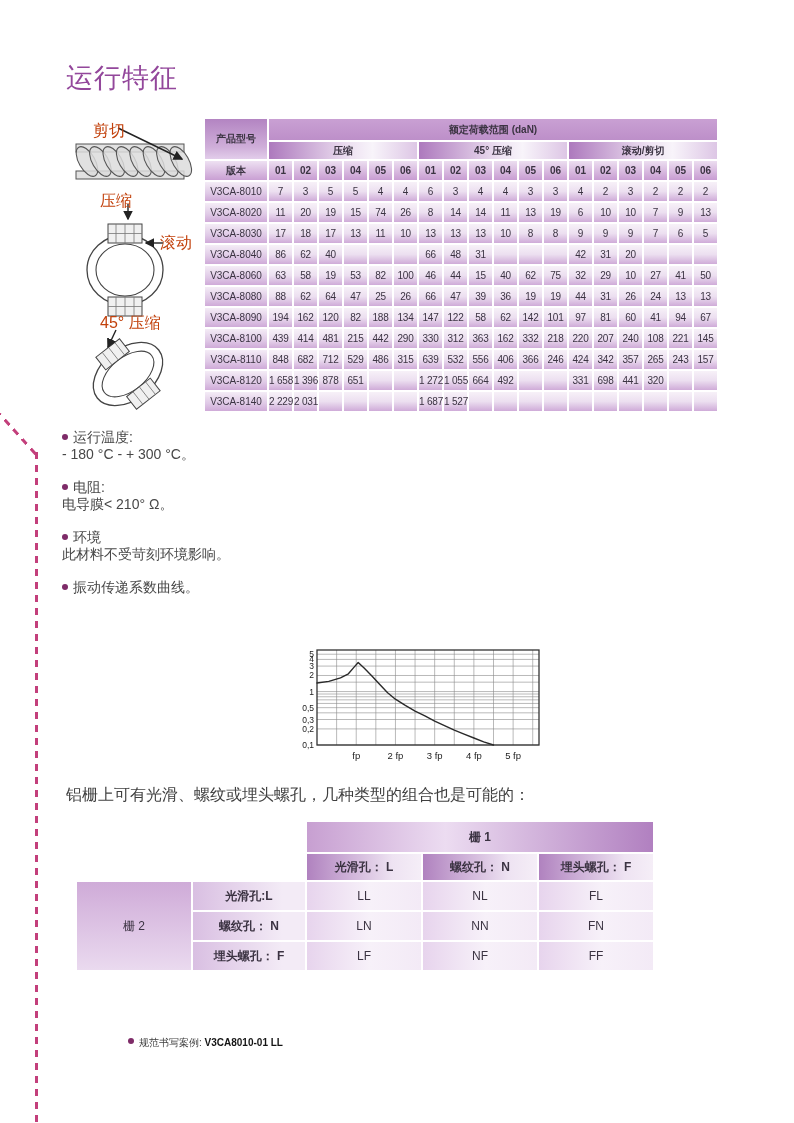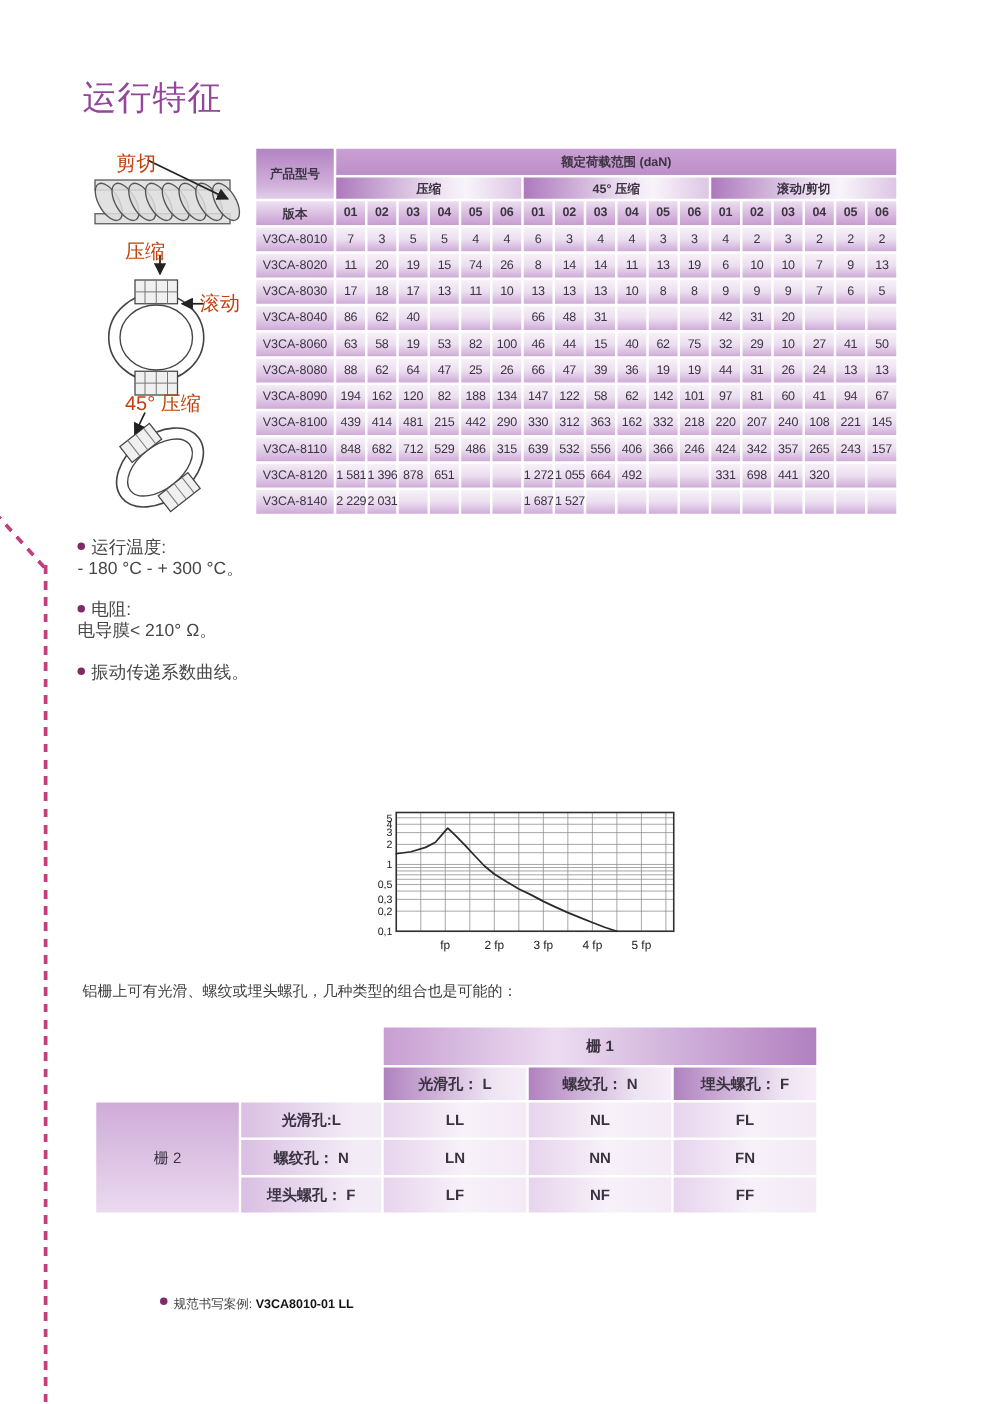--- a/index.html
+++ b/index.html
@@ -40,32 +40,32 @@
   
   #notes{position:absolute;left:62px;top:429px;width:430px}
   .note{margin-bottom:17px;font-size:14px;line-height:16.5px;color:#474747}
   .bullet{display:inline-block;width:6px;height:6px;border-radius:50%;background:#7e2b68;
           margin-right:5px;vertical-align:2px}
 
   
   #chart{position:absolute;left:293px;top:641px}
 
   
-  .intro{position:absolute;left:66px;top:785px;font-size:12px;color:#3f3f3f}
+  .intro{position:absolute;left:66px;top:785px;font-size:16px;color:#3f3f3f}
   #combo-table{position:absolute;left:75px;top:820px;border-collapse:separate;border-spacing:2px;
                table-layout:fixed;width:580px}
   #combo-table td{padding:0;text-align:center;vertical-align:middle;font-size:12px;color:#3b3342}
   tr.ct-r1{height:30px} tr.ct-r2{height:26px} tr.ct-data{height:28px}
   .ct-blank{background:none}
   .ct-grid1{background:linear-gradient(90deg,#c79fd1 0%,#ecdcf1 40%,#b180c0 100%);
             font-weight:bold;font-size:12.5px}
   .ct-sub{background:linear-gradient(90deg,#b082bf 0%,#eee3f2 75%,#f5eef7 100%);font-weight:bold}
   .ct-grid2{background:linear-gradient(180deg,#cfabd8 0%,#eadaef 100%);font-weight:normal;font-size:12.5px}
   .ct-rowhdr{background:linear-gradient(90deg,#d9bfe2 0%,#f3ebf6 80%);font-weight:bold}
-  .ct-cell{background:linear-gradient(90deg,#e7d4ed 0%,#f7f1f9 55%,#f3eaf6 100%);font-weight:bold}
+  .ct-cell{background:linear-gradient(90deg,#e7d4ed 0%,#f7f1f9 55%,#f3eaf6 100%);font-weight:normal}
 
   .footer-note{position:absolute;left:128px;top:1036px;font-size:10px;color:#3f3f3f}
   .footer-note b{color:#151515}
 </style>
 </head>
 <body>
 
 <div class="page">
 
   <h1 class="page-title">运行特征</h1>
@@ -378,21 +378,21 @@
           <td class="lt-num">246</td>
           <td class="lt-num">424</td>
           <td class="lt-num">342</td>
           <td class="lt-num">357</td>
           <td class="lt-num">265</td>
           <td class="lt-num">243</td>
           <td class="lt-num">157</td>
         </tr>
         <tr class="lt-data">
           <td class="lt-model">V3CA-8120</td>
-          <td class="lt-num">1 581</td>
+          <td class="lt-num">1 658</td>
           <td class="lt-num">1 396</td>
           <td class="lt-num">878</td>
           <td class="lt-num">651</td>
           <td class="lt-num"></td>
           <td class="lt-num"></td>
           <td class="lt-num">1 272</td>
           <td class="lt-num">1 055</td>
           <td class="lt-num">664</td>
           <td class="lt-num">492</td>
           <td class="lt-num"></td>
@@ -429,20 +429,24 @@
     </table>
 
   <div id="notes">
       <div class="note">
         <div><span class="bullet"></span><span>运行温度:</span></div>
         <div>- 180 °C - + 300 °C。</div>
       </div>
       <div class="note">
         <div><span class="bullet"></span><span>电阻:</span></div>
         <div>电导膜&lt; 210° Ω。</div>
+      </div>
+      <div class="note">
+        <div><span class="bullet"></span><span>环境</span></div>
+        <div>此材料不受苛刻环境影响。</div>
       </div>
       <div class="note">
         <div><span class="bullet"></span><span>振动传递系数曲线。</span></div>
       </div>
     </div>
 
   <svg id="chart" width="252" height="128" viewBox="0 0 252 128">
       <g stroke="#8a8a8a" stroke-width="0.6">
         <line x1="43.6113074204947" y1="9" x2="43.6113074204947" y2="104"></line>
         <line x1="63.2226148409894" y1="9" x2="63.2226148409894" y2="104"></line>

